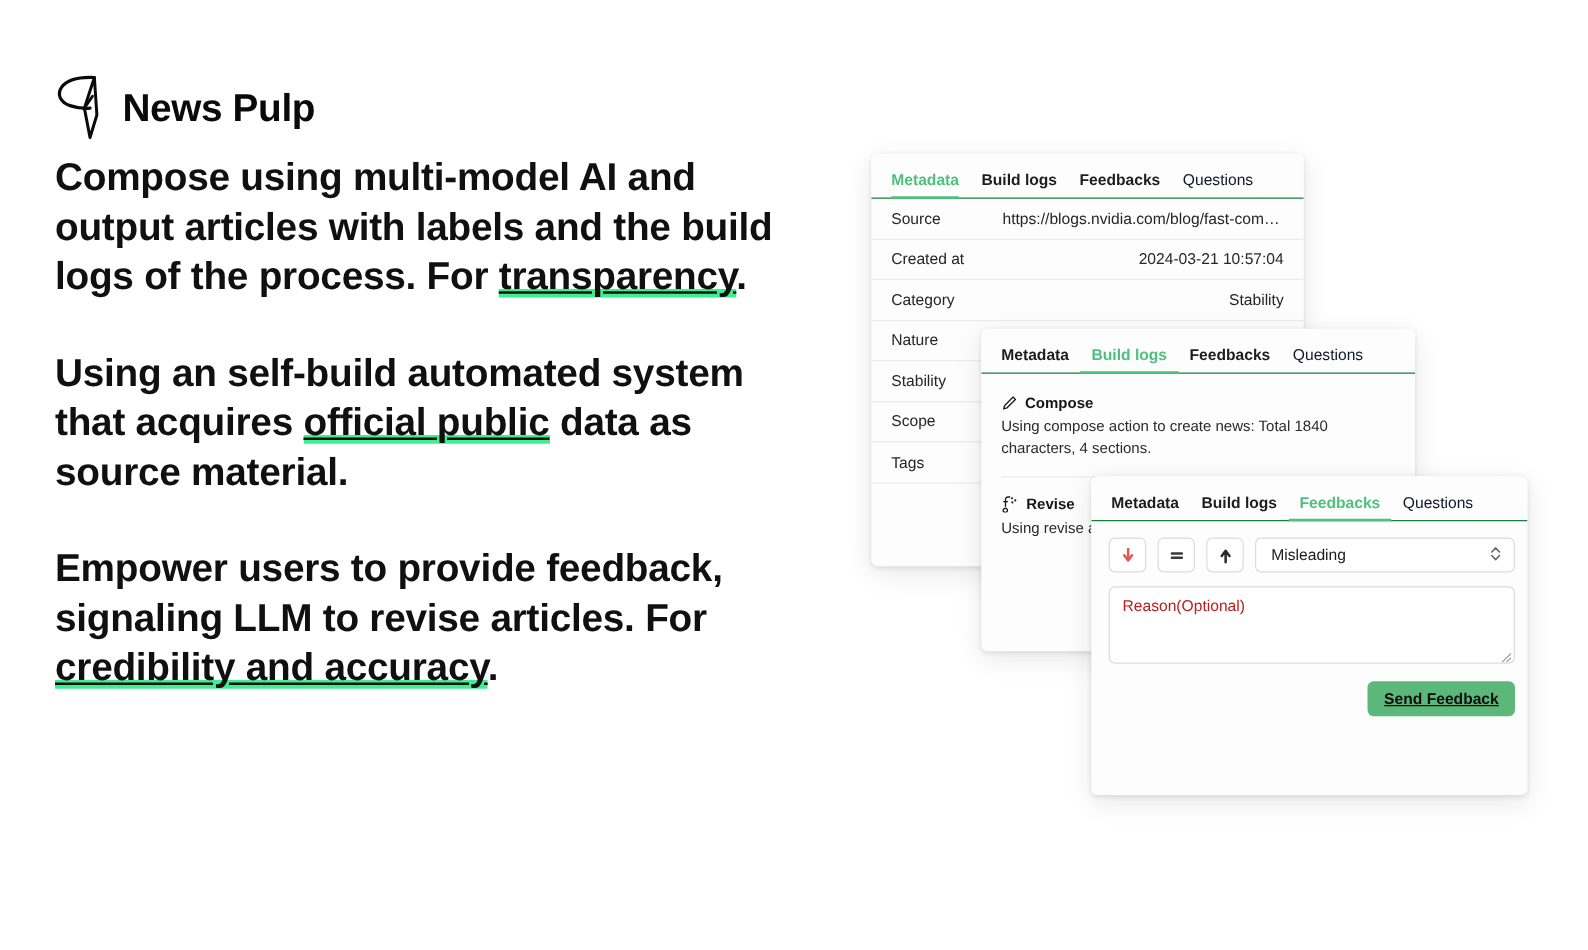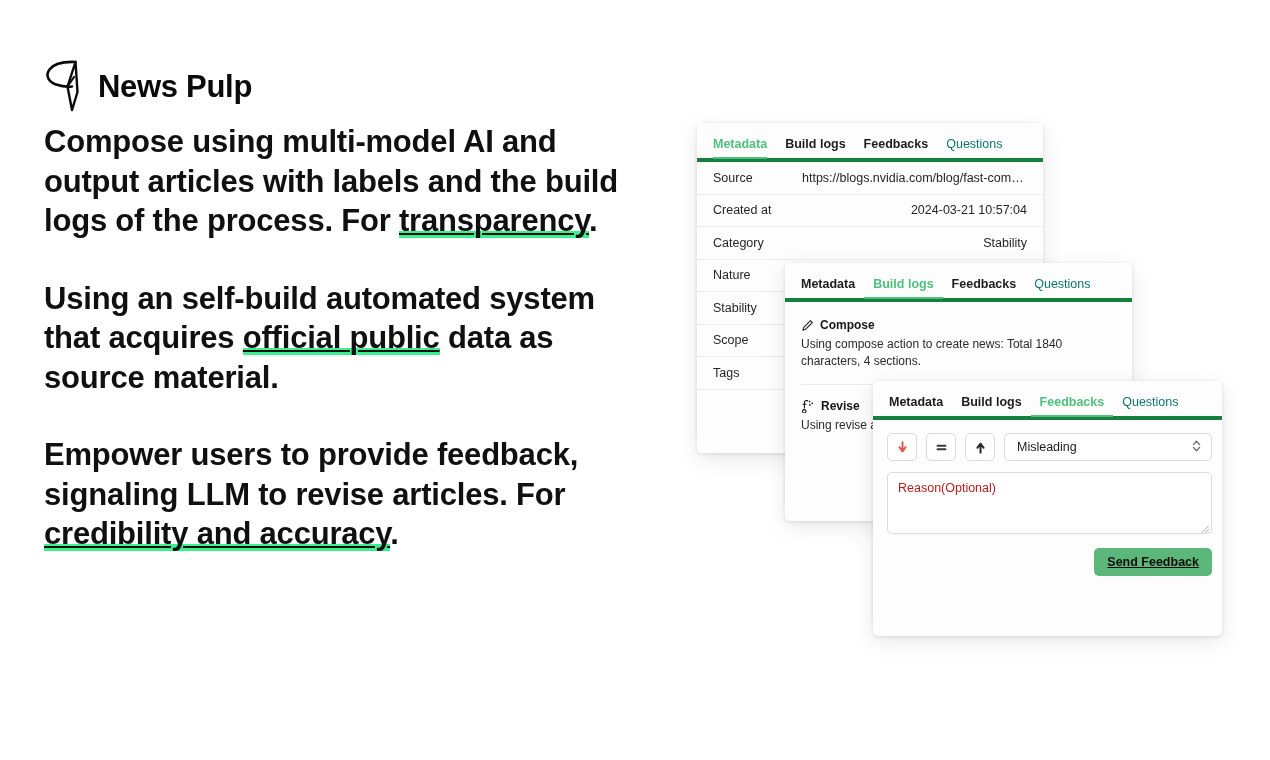--- a/index.html
+++ b/index.html
@@ -75,21 +75,21 @@
   .panel-2 { left: 785px; top: 263px; width: 347px; height: 258px; }
   .panel-3 { left: 873px; top: 381px; width: 349px; height: 255px; }
 
   
   .tabs {
     display: flex;
     align-items: flex-end;
     gap: 0;
     padding: 0 16px;
     height: 35px;
-    border-bottom: 4px solid #15803d;
+    border-bottom: 1px solid #15803d;
     background: #fdfdfd;
   }
   .tab {
     font-size: 12.5px;
     font-weight: bold;
     color: #1d1d1d;
     padding: 0 9px 8px 9px;
     position: relative;
     line-height: 1;
     white-space: nowrap;
@@ -103,21 +103,21 @@
     content: "";
     position: absolute;
     left: 0;
     right: 0;
     bottom: -1px;
     height: 2px;
     background: #4fc07d;
   }
   .tab:first-child.active::after { left: 0; right: 9px; }
   .tab.muted {
-    color: #0f766e;
+    color: #0f172a;
     font-weight: normal;
   }
 
   
   .meta-rows { padding: 0; }
   .meta-row {
     display: flex;
     align-items: center;
     justify-content: space-between;
     height: 31.5px;

